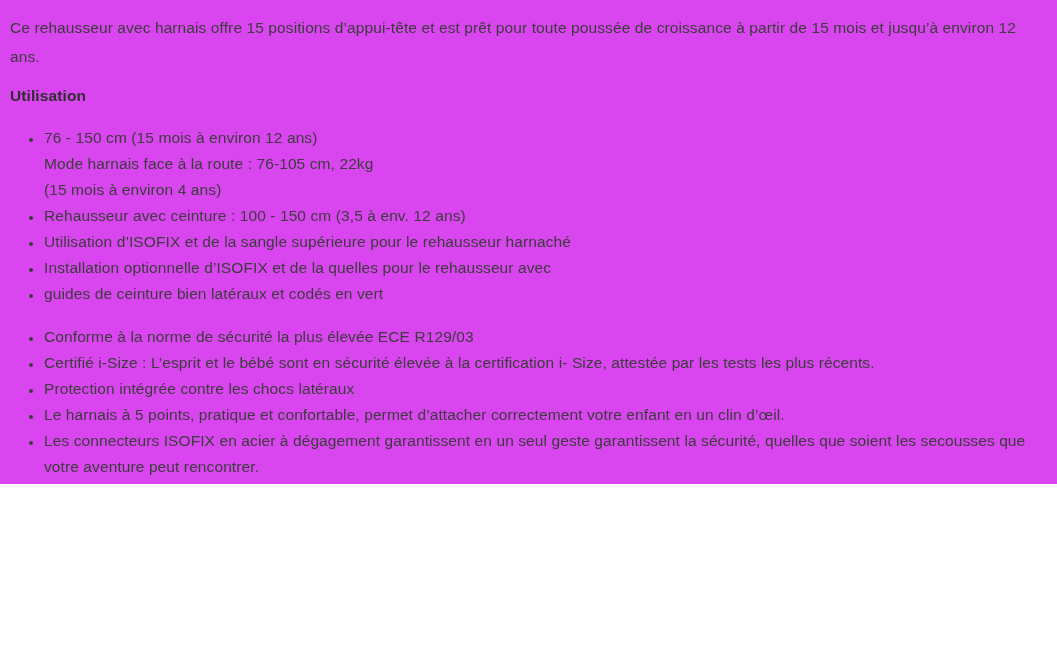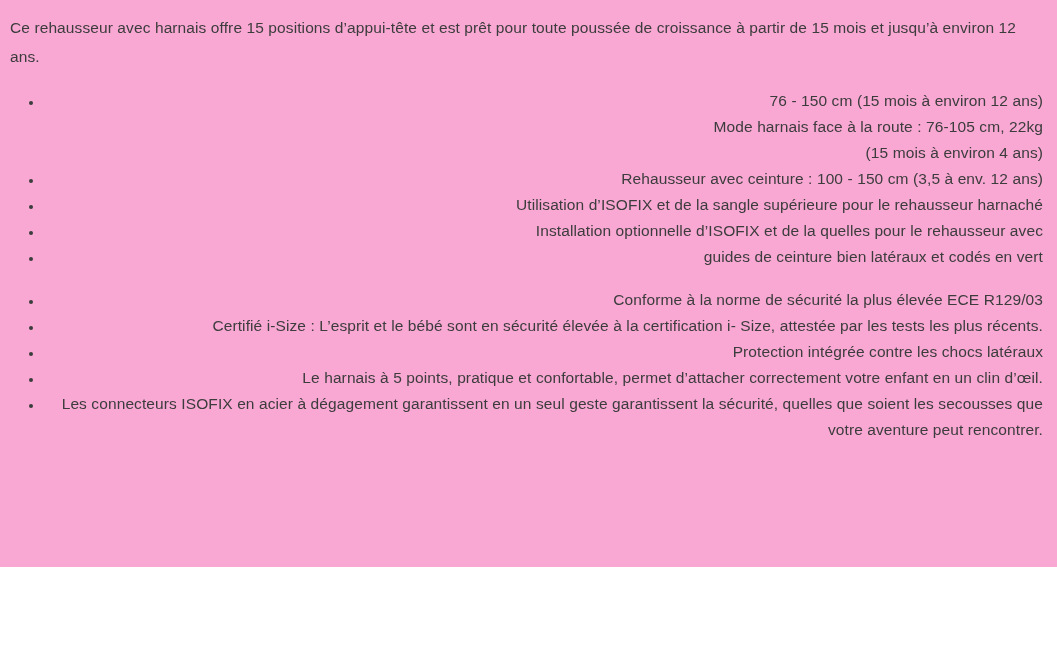--- a/index.html
+++ b/index.html
@@ -3,23 +3,23 @@
 <meta charset="utf-8">
 <style>
   * { box-sizing: border-box; }
   html, body {
     margin: 0;
     padding: 0;
     background: #ffffff;
   }
   .page {
     width: 1057px;
-    height: 567px;
+    height: 484px;
     overflow: hidden;
-    background: #f9a8d4;
+    background: #d946ef;
     padding: 13px 14px 0 10px;
     font-family: "Liberation Sans", "DejaVu Sans", sans-serif;
     color: #3c3c3c;
   }
   .intro {
     margin: 0;
     font-size: 15.5px;
     line-height: 29px;
     color: #3c3c3c;
     letter-spacing: 0.1px;
@@ -37,35 +37,35 @@
     padding: 0 0 0 33px;
     list-style: disc outside;
   }
   .bullet-list li {
     font-size: 15.5px;
     line-height: 26px;
     color: #3c3c3c;
     letter-spacing: 0.1px;
     white-space: pre-line;
     padding-left: 1px;
-    text-align: right;
   }
   .bullet-list li::marker {
     color: #3c3c3c;
     font-size: 12px;
   }
 </style>
 </head>
 <body>
 
 <div class="page">
 
   <p class="intro">Ce rehausseur avec harnais offre 15 positions d’appui-tête et est prêt pour toute poussée de croissance à partir de 15 mois et jusqu’à environ 12 ans.</p>
 
   <section>
+    <h3 class="section-heading">Utilisation</h3>
     <ul class="bullet-list">
       <li>76 - 150 cm (15 mois à environ 12 ans)
 Mode harnais face à la route : 76-105 cm, 22kg
 (15 mois à environ 4 ans)</li>
       <li>Rehausseur avec ceinture : 100 - 150 cm (3,5 à env. 12 ans)</li>
       <li>Utilisation d’ISOFIX et de la sangle supérieure pour le rehausseur harnaché</li>
       <li>Installation optionnelle d’ISOFIX et de la quelles pour le rehausseur avec</li>
       <li>guides de ceinture bien latéraux et codés en vert</li>
     </ul>
   </section>

